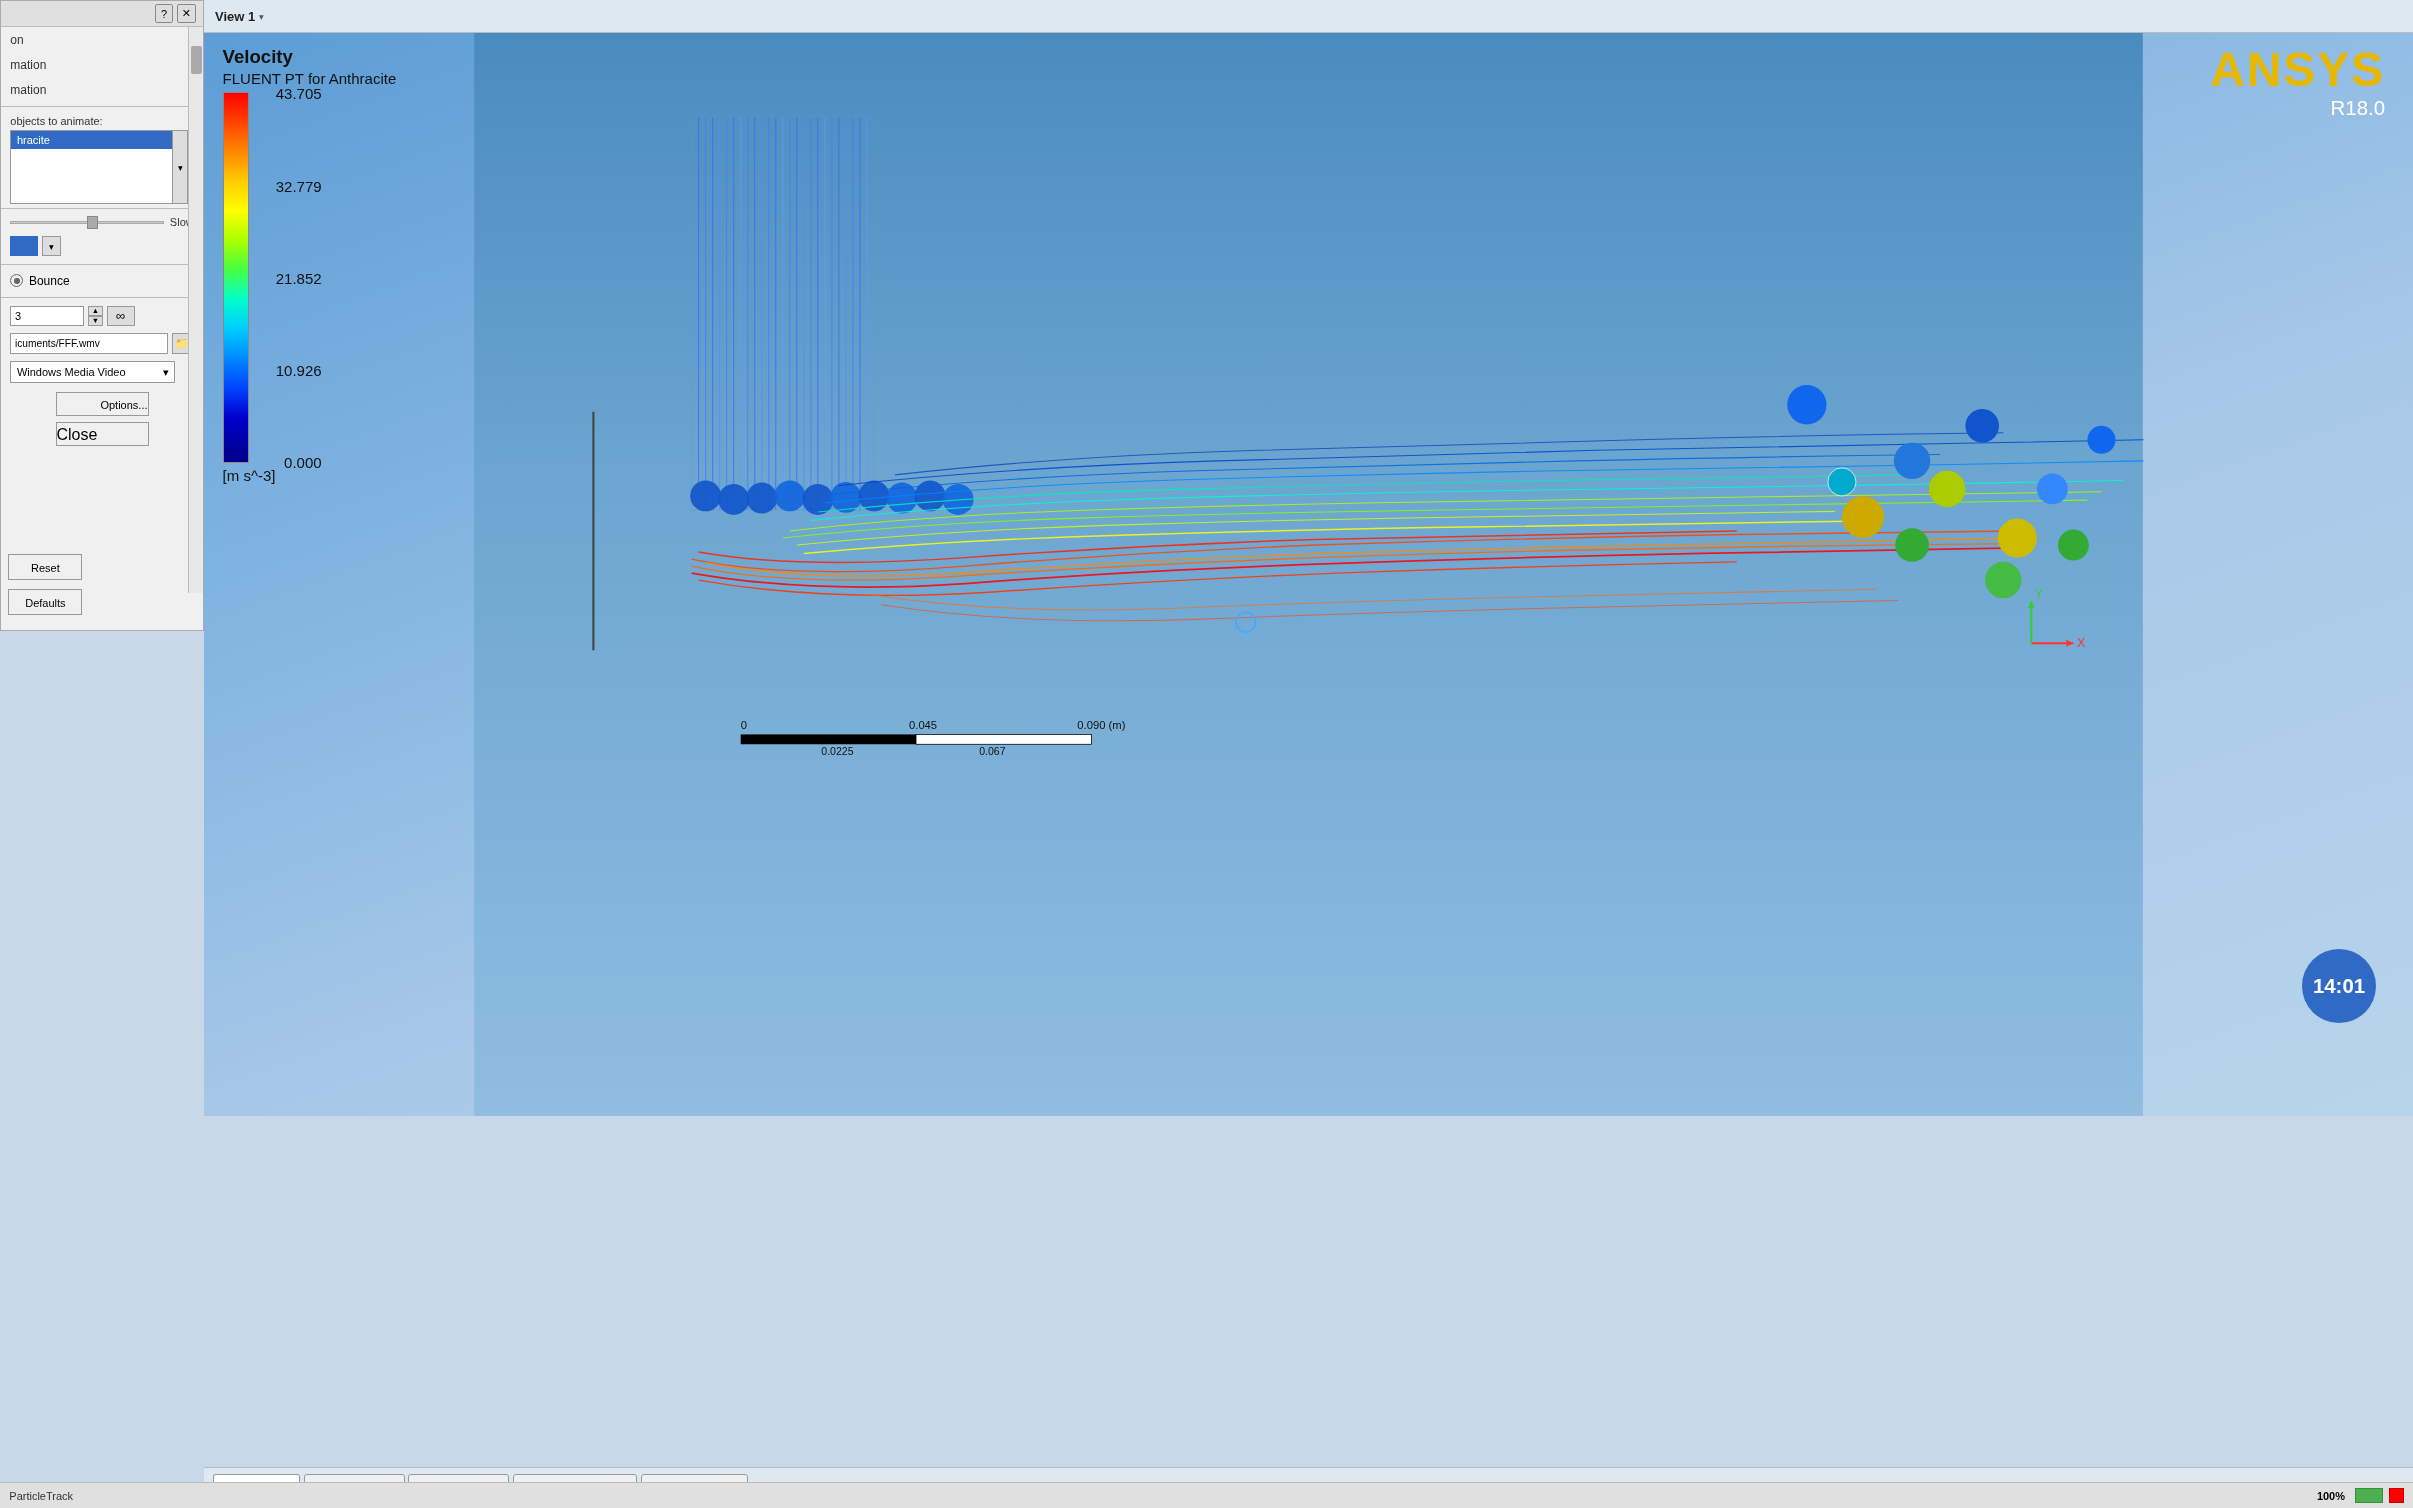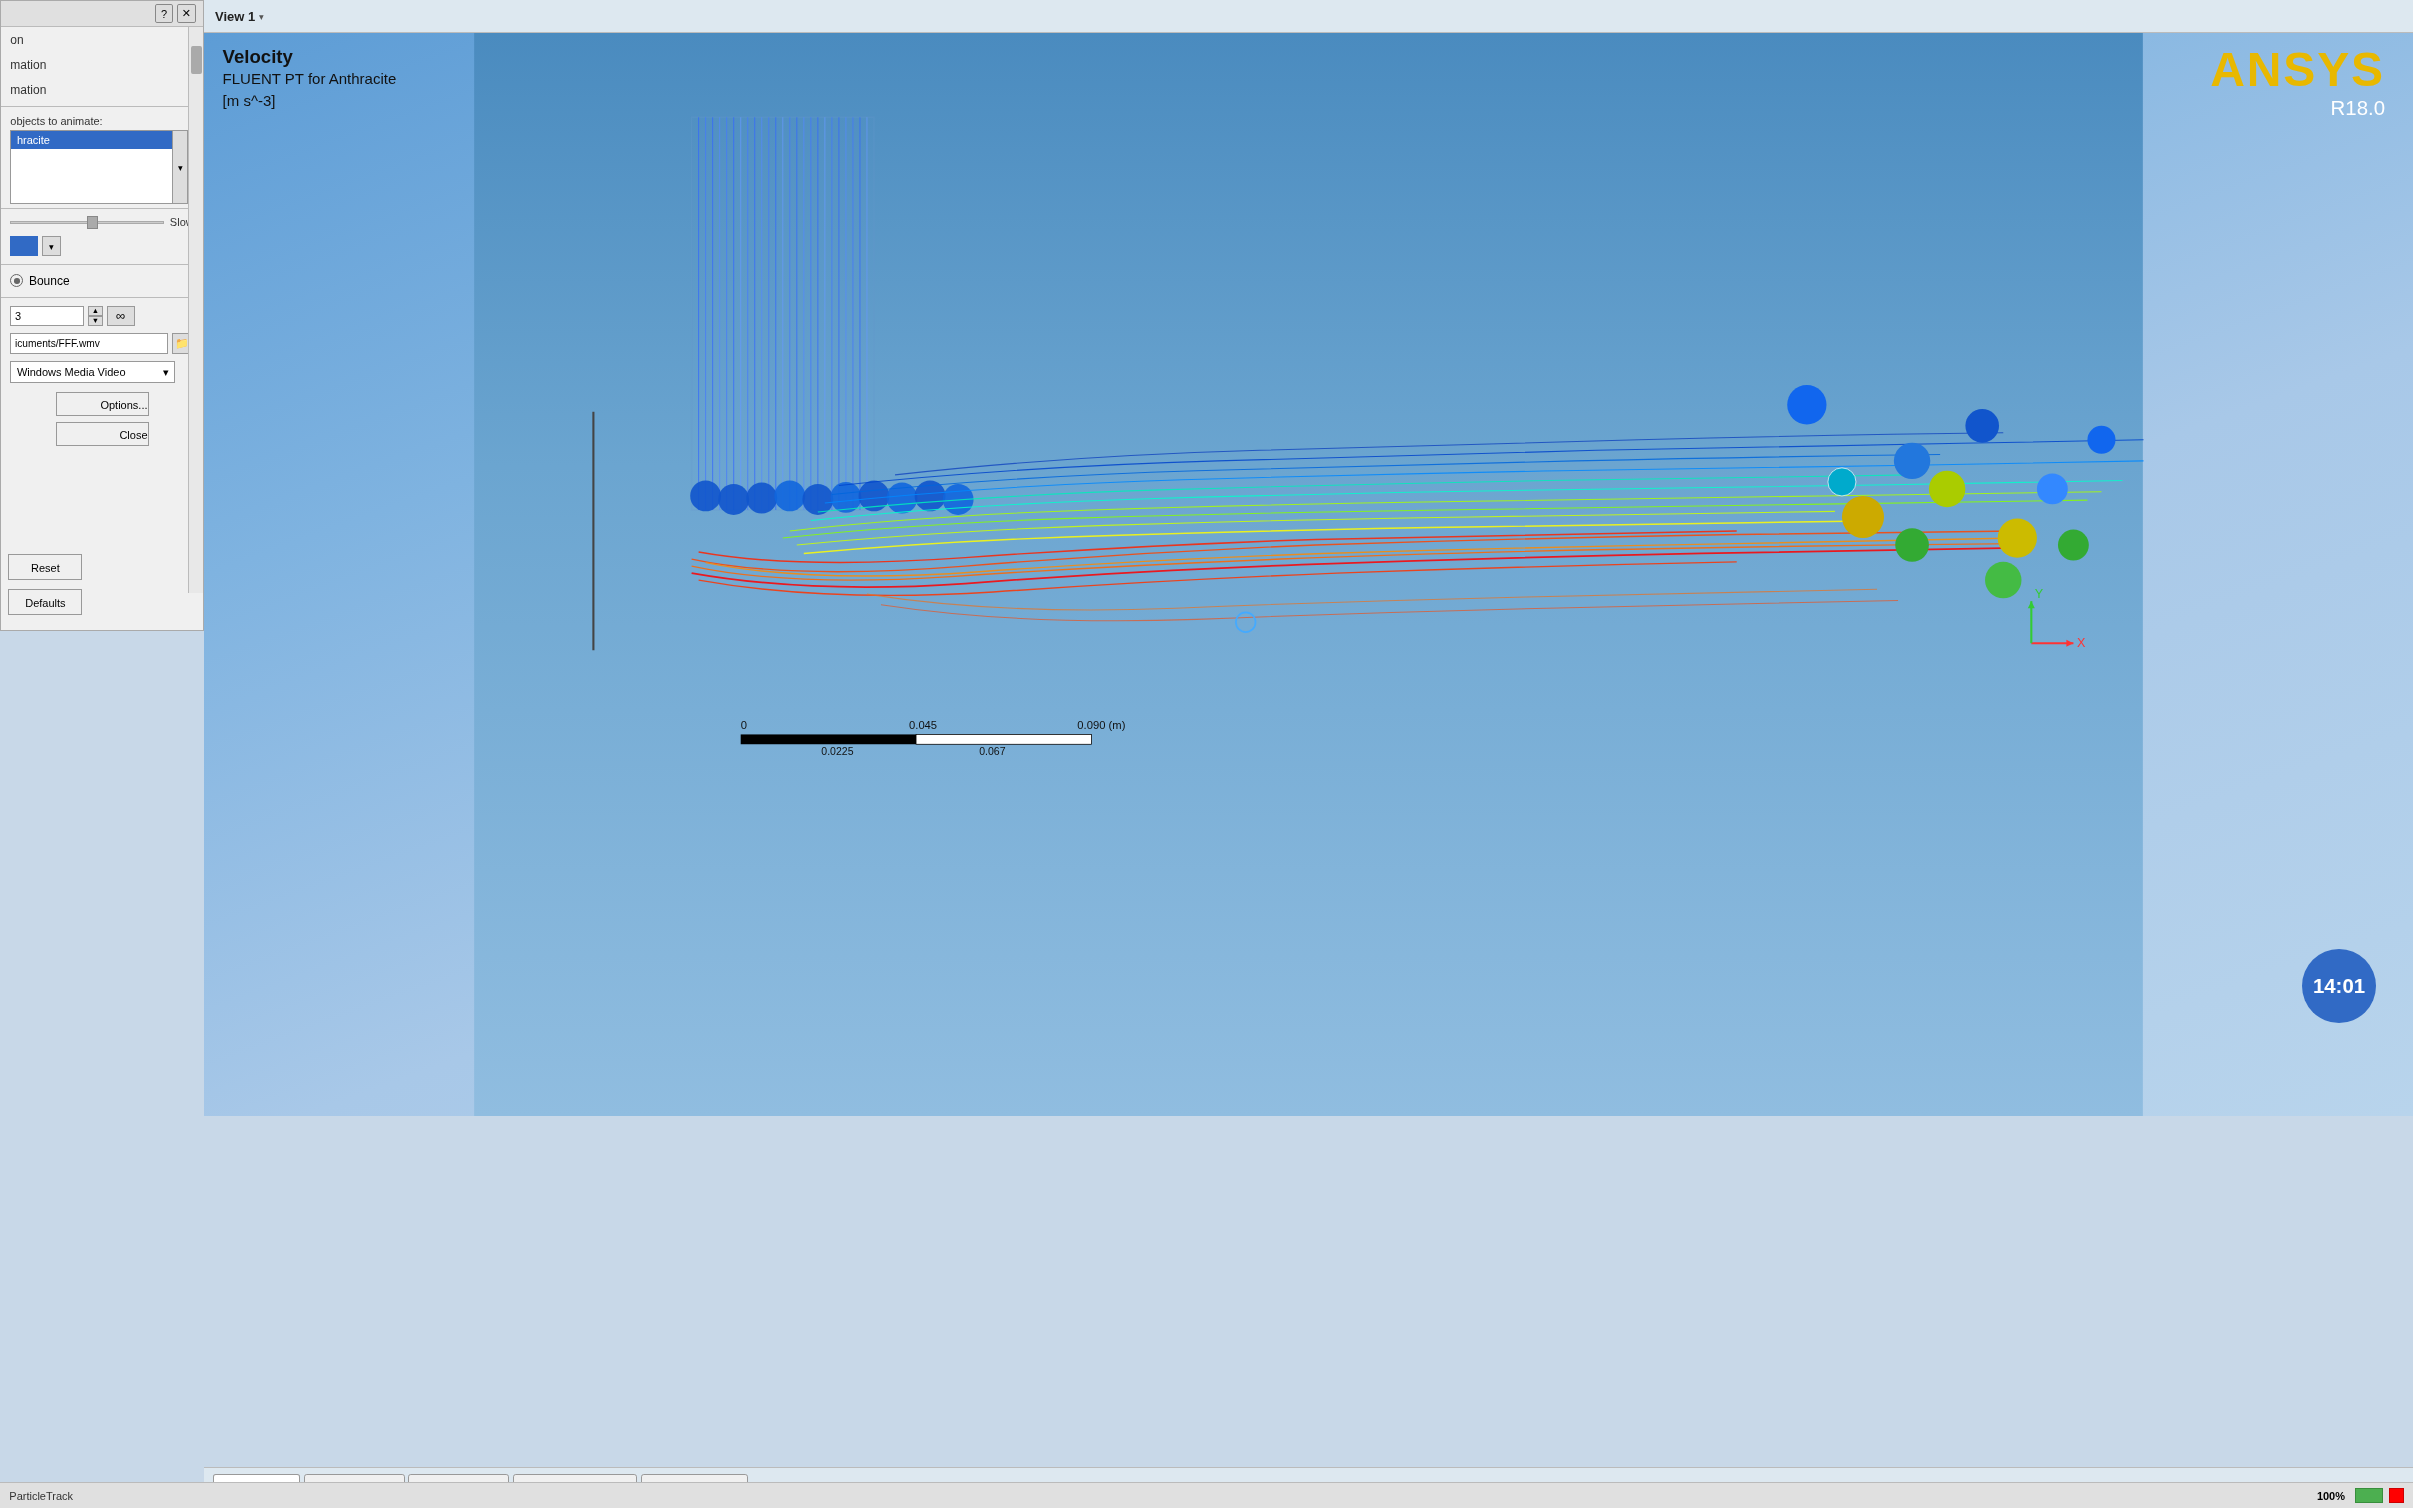--- a/index.html
+++ b/index.html
@@ -254,23 +254,23 @@
       line-height: 24px;
     }
 
     .close-btn {
       display: block;
       margin: 3.7px auto;
       width: 93px;
       height: 24px;
       background: #f0f0f0;
       border: 0.9px solid #999;
-      font-size: 11px;
-      cursor: pointer;
-      text-align: right;
+      font-size: 16px;
+      cursor: pointer;
+      text-align: left;
       line-height: 24px;
     }
 
     .bottom-btns {
       display: flex;
       justify-content: center;
       gap: 9.3px;
       padding: 7.4px;
       position: absolute;
       bottom: 7.4px;
@@ -613,20 +613,29 @@
   </div>
 
   <div id="ansys-logo">
     <div class="logo-text">ANSYS</div>
     <div class="version-text">R18.0</div>
   </div>
 
   <div id="colorbar">
     <div id="colorbar-title">Velocity</div>
     <div id="colorbar-subtitle">FLUENT PT for Anthracite</div>
+    <div style="display:flex; align-items:stretch; gap: 7.4px;">
+      <div id="colorbar-gradient">
+        <span class="colorbar-tick" style="top:0%;">43.705</span>
+        <span class="colorbar-tick" style="top:25%;">32.779</span>
+        <span class="colorbar-tick" style="top:50%;">21.852</span>
+        <span class="colorbar-tick" style="top:75%;">10.926</span>
+        <span class="colorbar-tick" style="top:100%;">0.000</span>
+      </div>
+    </div>
     <div id="colorbar-unit">[m s^-3]</div>
   </div>
 
   <svg id="viz-canvas" viewBox="0 0 2379 1544" preserveAspectRatio="xMidYMid meet">
 
     <defs>
       <linearGradient id="skyGrad" x1="0" y1="0" x2="0" y2="1">
         <stop offset="0%" stop-color="#4a8bbf"></stop>
         <stop offset="40%" stop-color="#6ba5d0"></stop>
         <stop offset="100%" stop-color="#90bde0"></stop>

